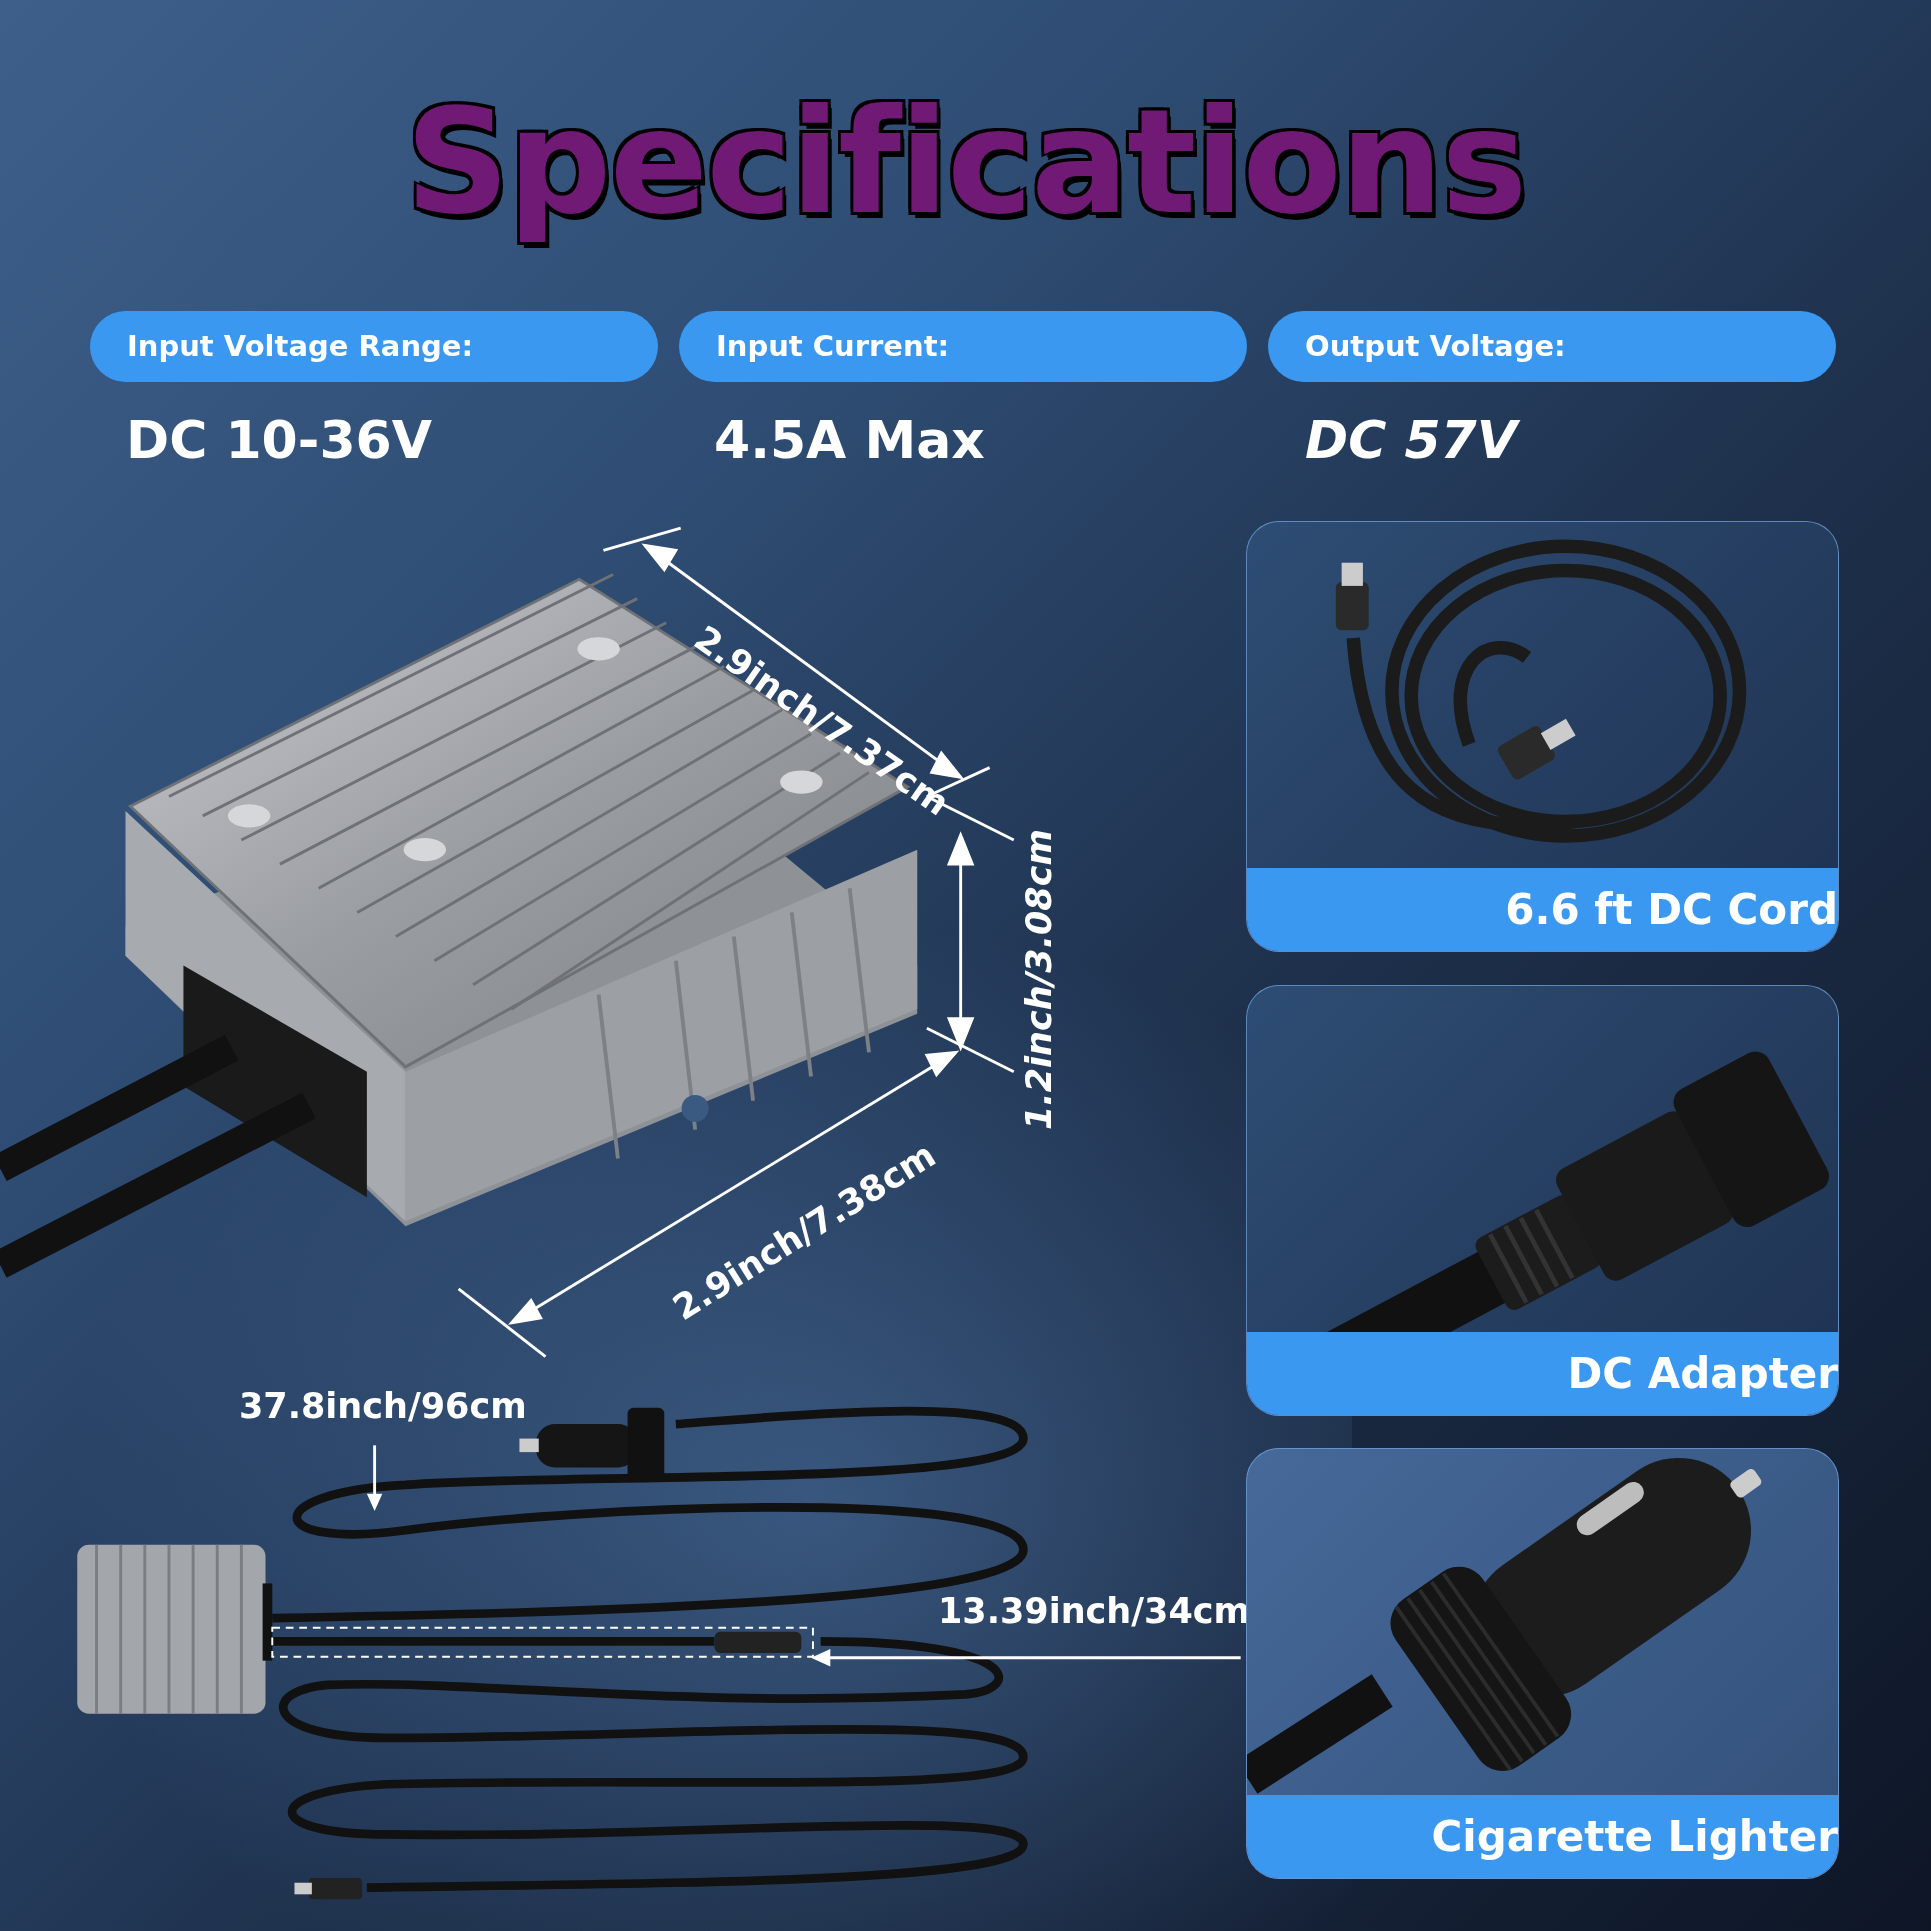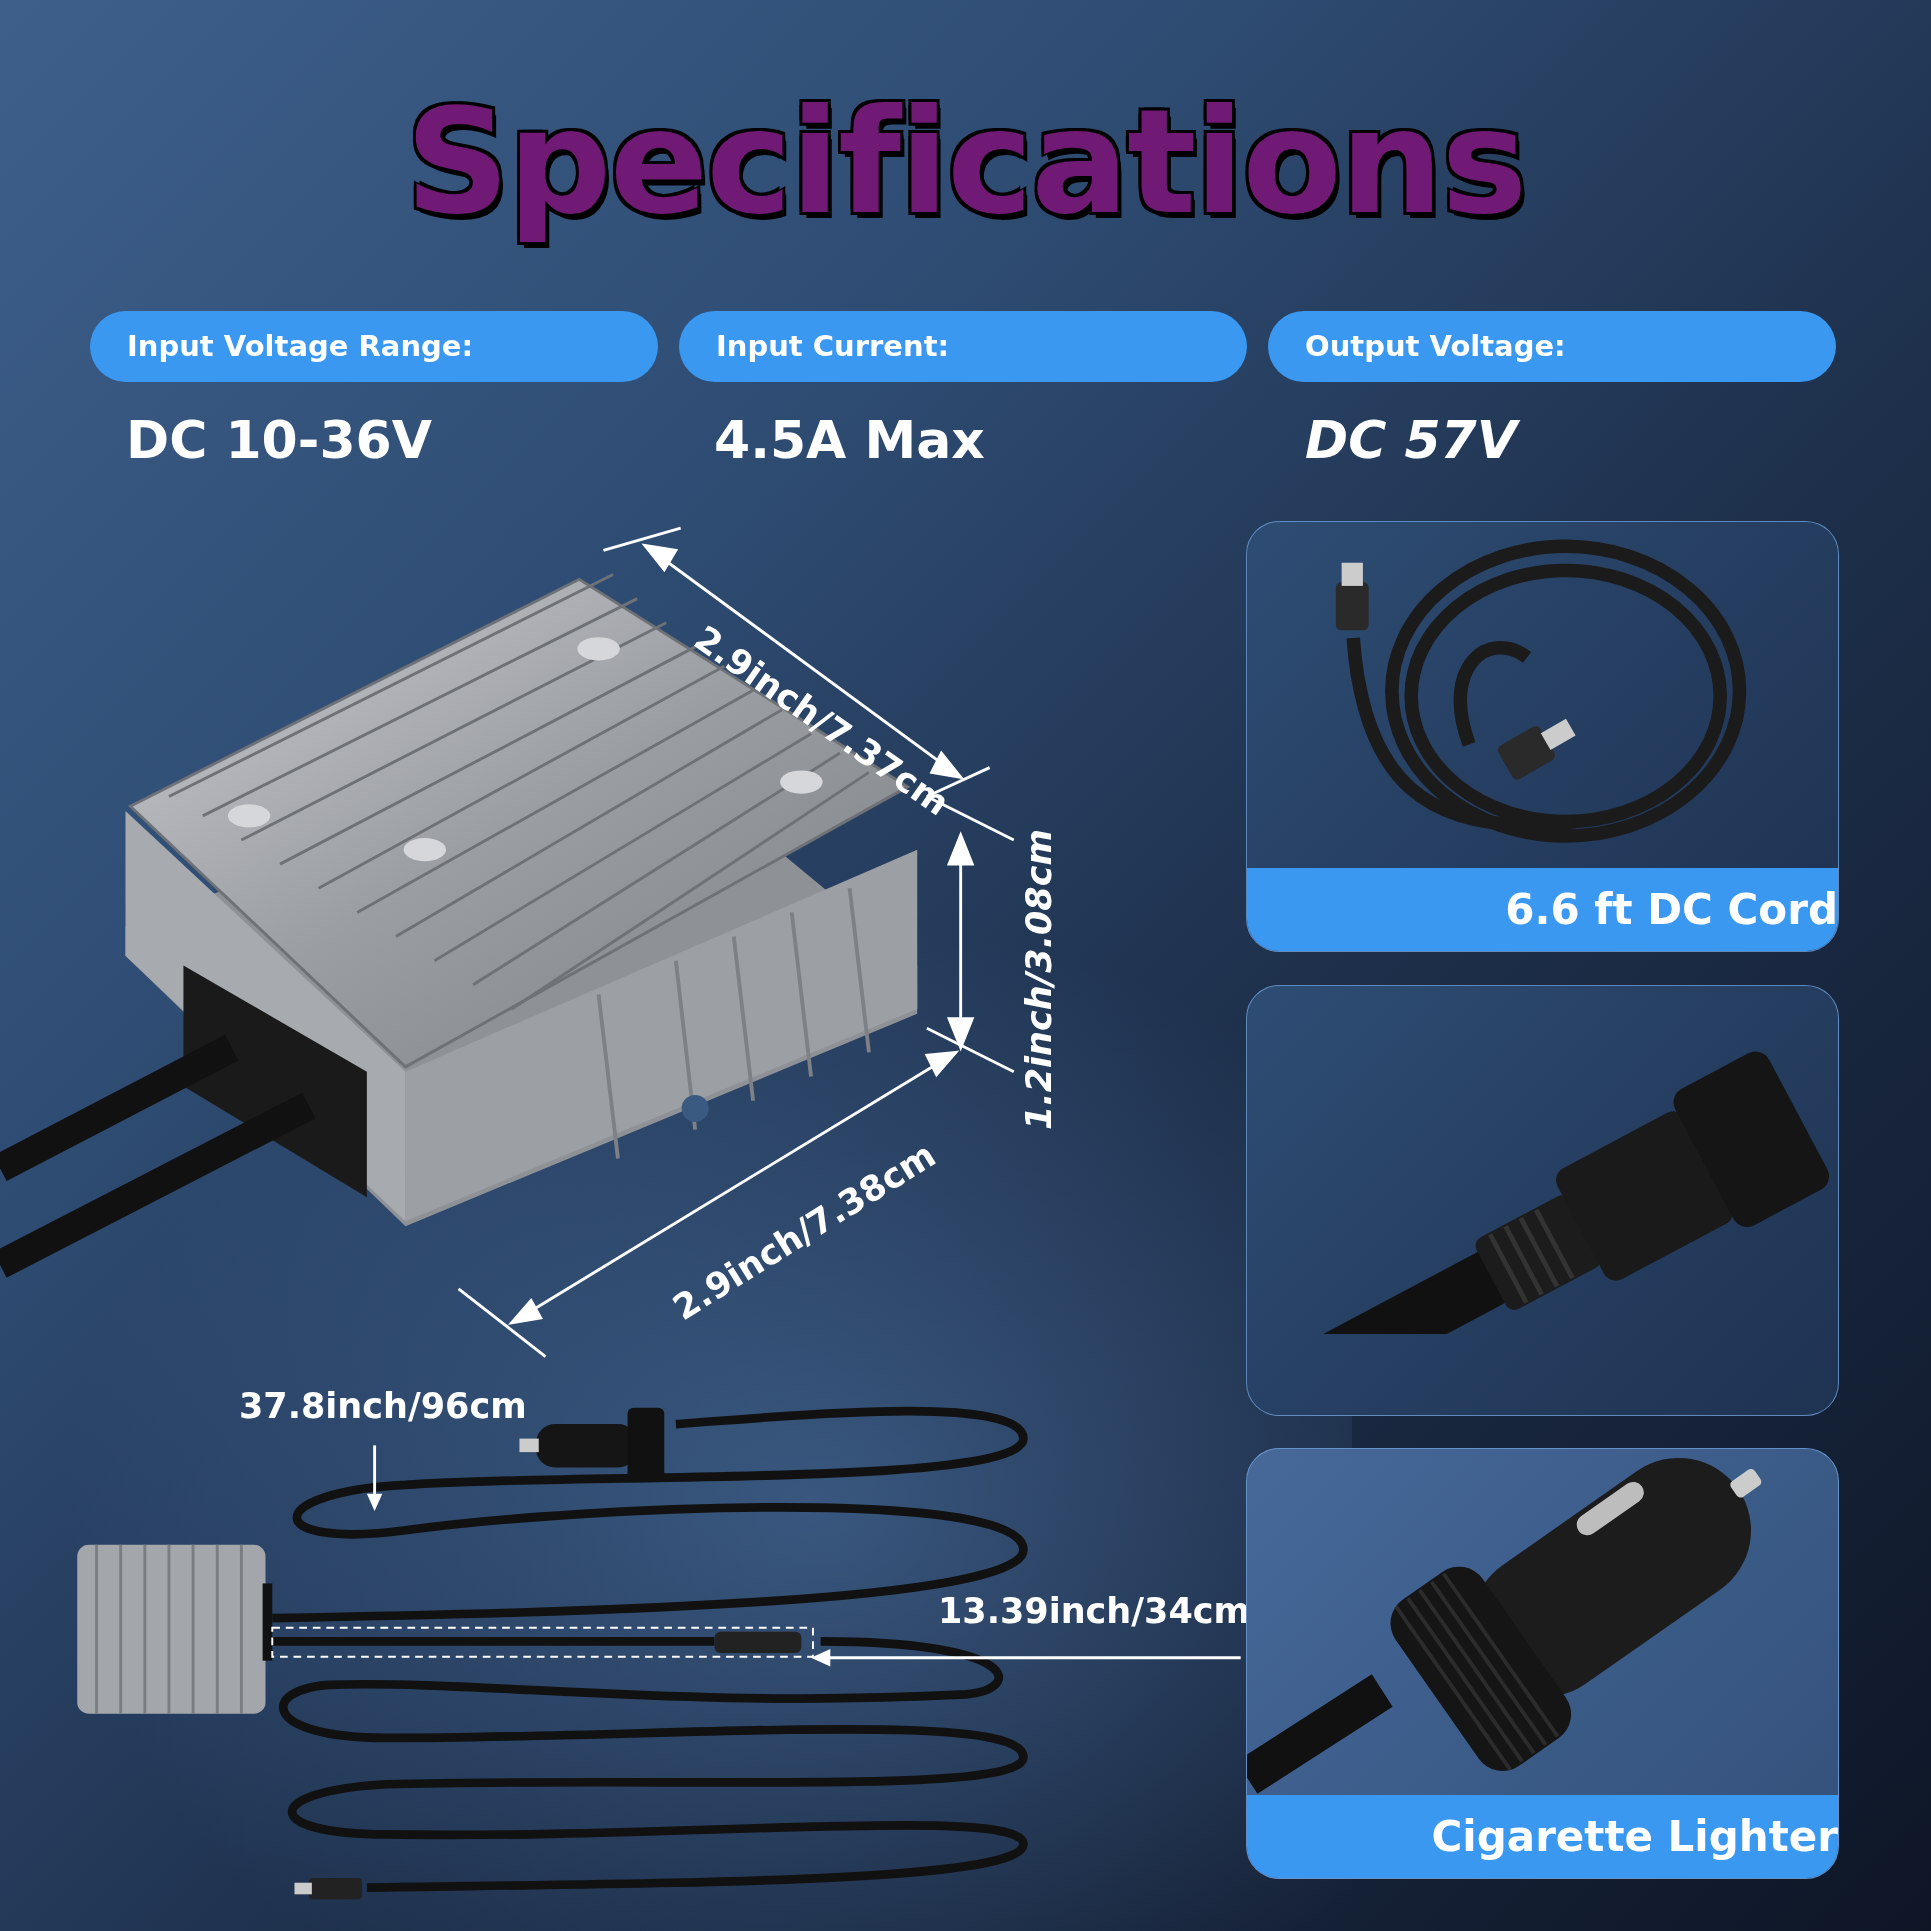--- a/index.html
+++ b/index.html
@@ -180,20 +180,21 @@
       <g stroke="#333" stroke-width="5">
         <line x1="240" y1="230" x2="240" y2="310"></line>
         <line x1="258" y1="230" x2="258" y2="310"></line>
         <line x1="276" y1="230" x2="276" y2="310"></line>
         <line x1="294" y1="230" x2="294" y2="310"></line>
       </g>
       <rect x="325" y="205" width="150" height="130" rx="14" fill="#1a1a1a"></rect>
       <rect x="470" y="190" width="110" height="160" rx="16" fill="#151515"></rect>
     </g>
   </svg>
+  <div class="cap">DC Adapter</div>
 </div>
 
 <div class="card" style="top:1448px;background:linear-gradient(135deg,#46699a,#3a5a86 60%,#34507a);">
   <svg width="593" height="348" viewBox="0 0 614 360">
     <path d="M0,340 L140,250" stroke="#111" stroke-width="40"></path>
     <g transform="rotate(-35 290 200)">
       <rect x="240" y="120" width="320" height="150" rx="75" fill="#1c1c1c"></rect>
       <rect x="180" y="90" width="110" height="210" rx="30" fill="#151515"></rect>
       <g stroke="#2c2c2c" stroke-width="4">
         <line x1="200" y1="92" x2="200" y2="298"></line>

